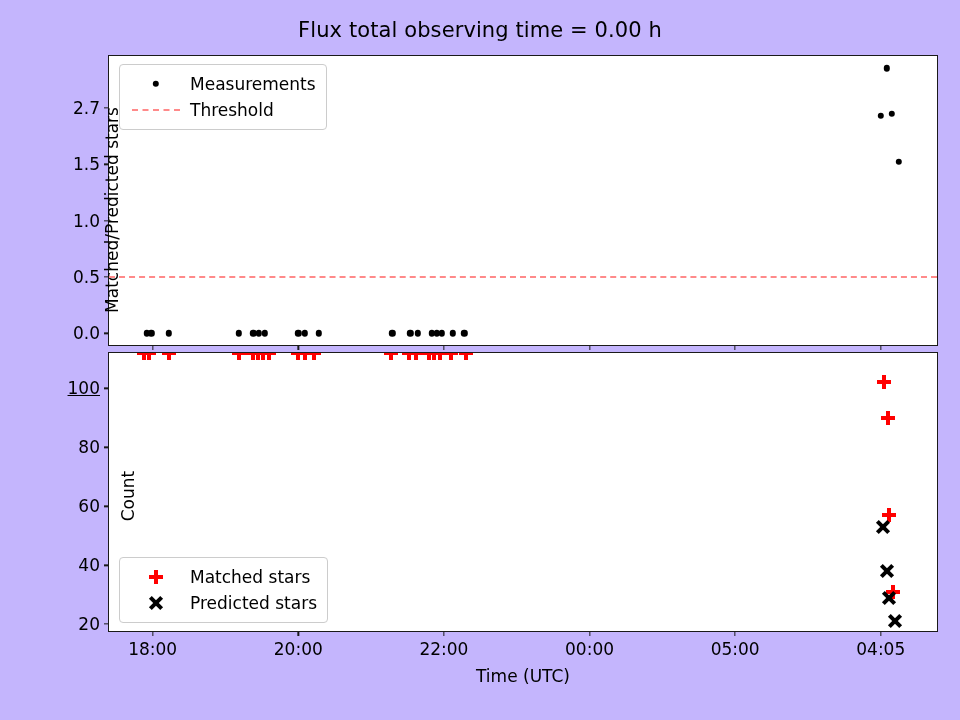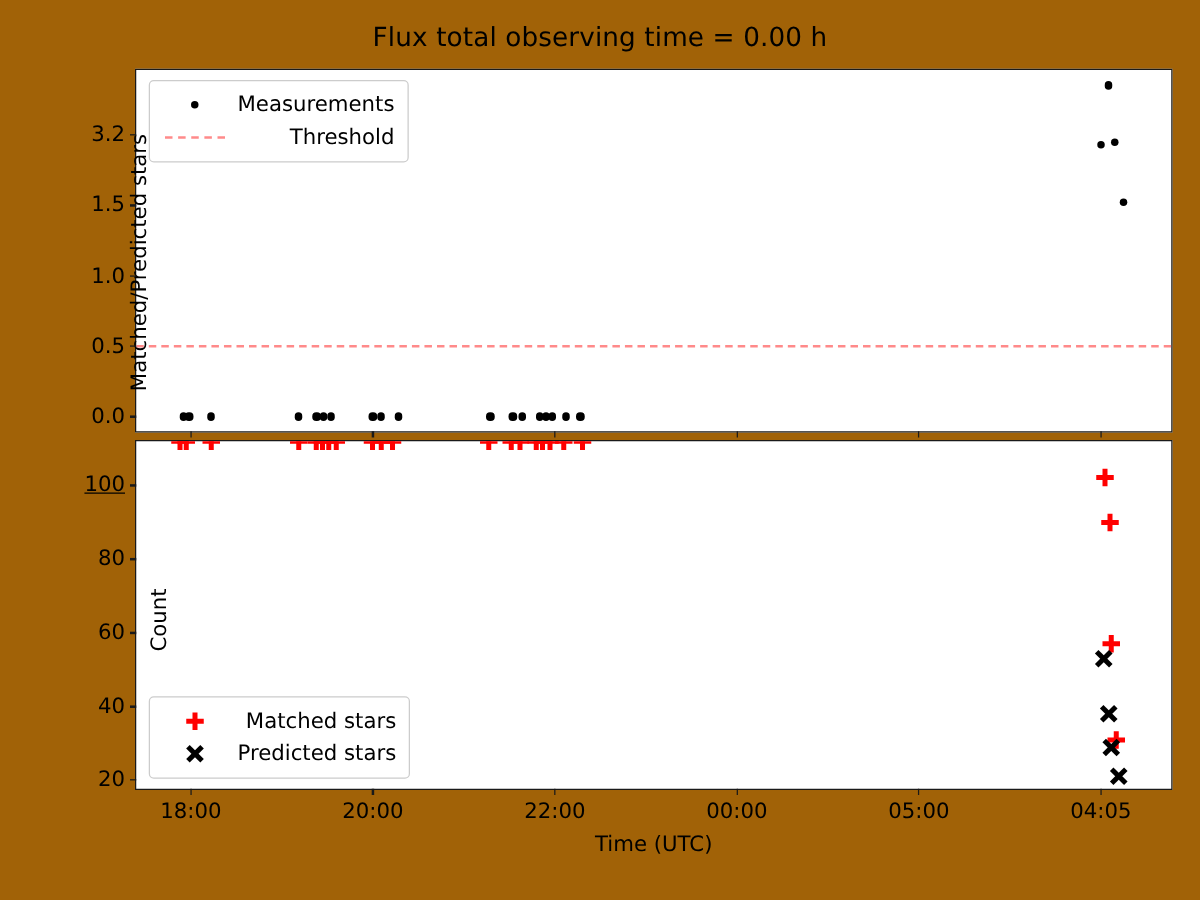--- a/index.html
+++ b/index.html
@@ -1,17 +1,17 @@
 <!DOCTYPE html>
 <html><head>
 <meta charset="utf-8">
 <style>
   html,body{margin:0;padding:0;background:#ffffff;}
   body{width:960px;height:720px;font-family:"DejaVu Sans","Liberation Sans",sans-serif;color:#000;}
-  #figure{position:relative;width:960px;height:720px;overflow:hidden;background:#a16207;}
+  #figure{position:relative;width:960px;height:720px;overflow:hidden;background:#c4b5fd;}
 
   #title{
     position:absolute;left:0;top:18px;width:960px;text-align:center;
     font-size:21px;color:#000;letter-spacing:0.1px;
   }
 
   
   .panel{position:absolute;border:1.3px solid #1a1a1a;background:#fff;box-sizing:border-box;}
   #panel-top{left:108px;top:55px;width:830px;height:291px;}
   #panel-bottom{left:108px;top:352px;width:830px;height:280px;}
@@ -45,21 +45,21 @@
   .plus::after{left:-2px;top:-7px;width:4px;height:14px;}
   .cross{position:absolute;transform:translate(-50%,-50%);}
   .cross::before,.cross::after{content:"";position:absolute;left:-8px;top:-2px;
        width:16px;height:4px;background:#000;}
   .cross::before{transform:rotate(45deg);}
   .cross::after{transform:rotate(-45deg);}
 
   
   .legend{position:absolute;background:#fff;border:1px solid #cccccc;border-radius:4px;
           padding:6px 10px 6px 8px;}
-  .legend-row{display:flex;align-items:center;height:26px;justify-content:space-between;}
+  .legend-row{display:flex;align-items:center;height:26px;}
   .legend-key{width:56px;height:22px;position:relative;flex:0 0 56px;}
   .legend-label{font-size:17px;color:#000;white-space:nowrap;padding-left:6px;}
   .key-dot{position:absolute;left:50%;top:50%;width:6.4px;height:6.4px;border-radius:50%;
            background:#000;transform:translate(-50%,-50%);}
   .key-dash{position:absolute;left:4px;right:4px;top:50%;height:0;
             border-top:2.4px dashed #ff8a8a;transform:translateY(-50%);}
   .key-plus{position:absolute;left:50%;top:50%;}
   .key-cross{position:absolute;left:50%;top:50%;}
   #legend-top{left:10px;top:8px;}
   #legend-bottom{left:10px;bottom:8px;}
@@ -103,21 +103,21 @@
 
     <div id="top-yticks">
         <div class="ytick" style="top: 277.465px;">0.0</div>
         <div class="ytickmark" style="top: 277.465px;"></div>
         <div class="ytick" style="top: 221.07px;">0.5</div>
         <div class="ytickmark" style="top: 221.07px;"></div>
         <div class="ytick" style="top: 164.674px;">1.0</div>
         <div class="ytickmark" style="top: 164.674px;"></div>
         <div class="ytick" style="top: 108.279px;">1.5</div>
         <div class="ytickmark" style="top: 108.279px;"></div>
-        <div class="ytick" style="top: 51.8837px;">3.2</div>
+        <div class="ytick" style="top: 51.8837px;">2.7</div>
         <div class="ytickmark" style="top: 51.8837px;"></div>
       </div>
     <div id="top-xticks">
         <div class="xtickmark" style="left: 43.6842px;"></div>
         <div class="xtickmark" style="left: 189.298px;"></div>
         <div class="xtickmark" style="left: 334.912px;"></div>
         <div class="xtickmark" style="left: 480.526px;"></div>
         <div class="xtickmark" style="left: 626.14px;"></div>
         <div class="xtickmark" style="left: 771.754px;"></div>
       </div>

